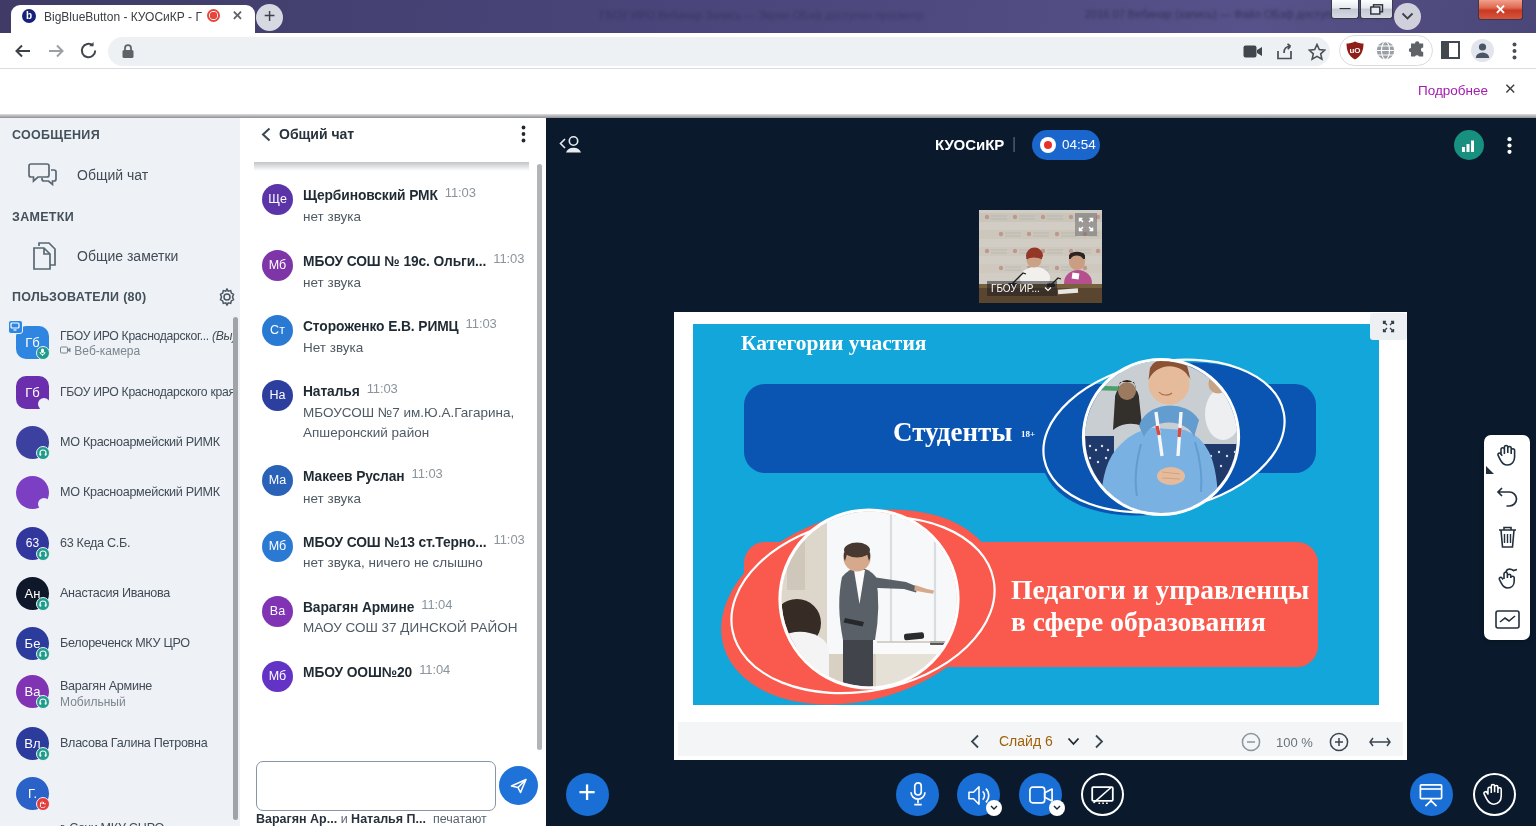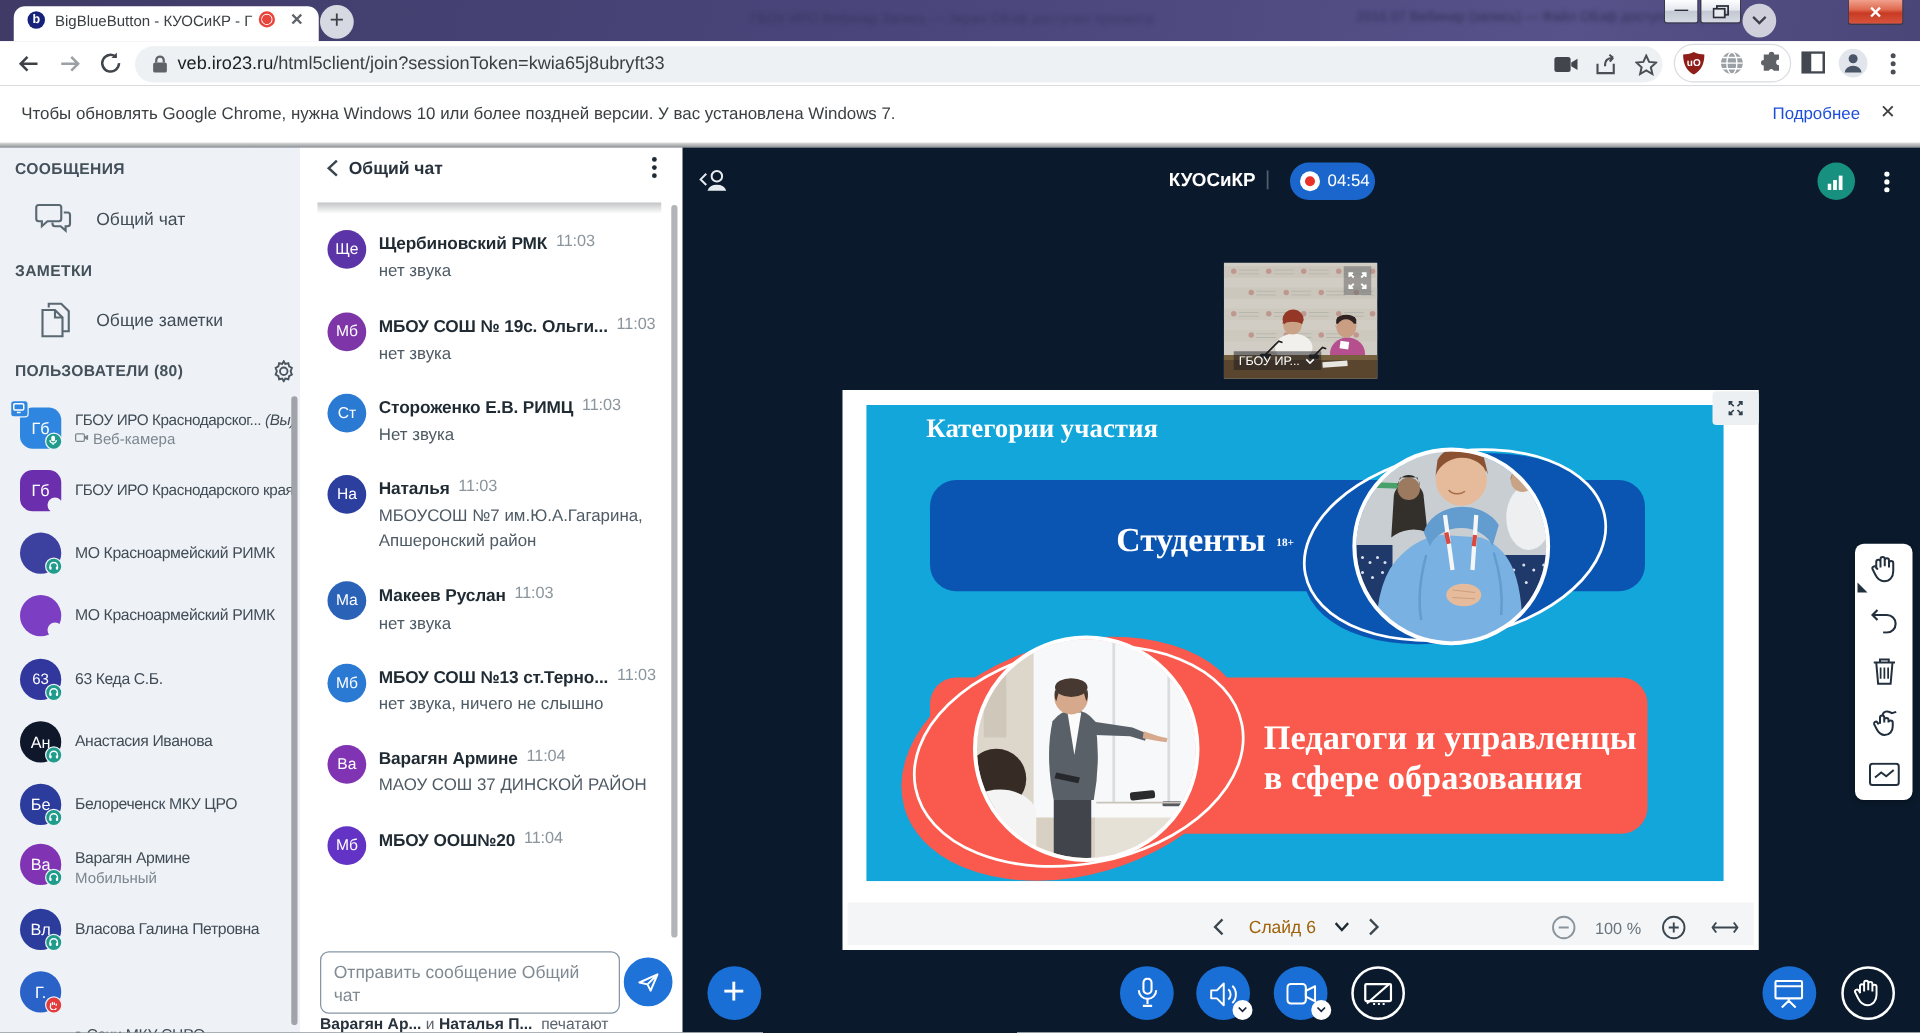--- a/index.html
+++ b/index.html
@@ -29,21 +29,21 @@
 .winbtn span{position:absolute;left:0;right:0;text-align:center;color:#fff;font-weight:bold;}
 
 #toolbar{position:absolute;left:0;top:33px;width:1536px;height:36px;background:#fff;border-bottom:1px solid #dadce0;}
 #omnibox{position:absolute;left:108px;top:4px;width:1222px;height:29px;border-radius:15px;background:#eef1f4;}
 #urltxt{position:absolute;left:34px;top:6px;font-size:14.5px;color:#202124;white-space:nowrap;}
 #urltxt .p{color:#3c4043;}
 #extpill{position:absolute;left:1339px;top:2px;width:94px;height:31px;border:1px solid #dadce0;border-radius:16px;background:#fff;}
 
 #notif{position:absolute;left:0;top:69px;width:1536px;height:45px;background:#fff;}
 #notif .msg{position:absolute;left:17px;top:14px;font-size:13.5px;color:#3c4043;}
-#notif .more{position:absolute;left:1418px;top:14px;font-size:13.5px;color:#1d4ed8;}
+#notif .more{position:absolute;left:1418px;top:14px;font-size:13.5px;color:#a21caf;}
 #notif .x{position:absolute;left:1504px;top:11px;font-size:15px;color:#3c4043;}
 #notifshadow{position:absolute;left:0;top:114px;width:1536px;height:4px;background:linear-gradient(180deg,#dcdddf,#8f9093);}
 
 #app{position:absolute;left:0;top:118px;width:1536px;height:708px;background:#0a1a2c;}
 #sidebar{position:absolute;left:0;top:0;width:240px;height:708px;background:#eef2f6;}
 #chat{position:absolute;left:240px;top:0;width:306px;height:708px;background:#fff;}
 .shead{font-size:12.5px;font-weight:bold;color:#44505a;letter-spacing:0.3px;}
 .sitem{font-size:14px;color:#414c56;}
 .uname{position:absolute;left:60px;font-size:12.6px;letter-spacing:-0.3px;color:#414c56;white-space:nowrap;}
 .usub{position:absolute;left:60px;font-size:12px;color:#7c868e;white-space:nowrap;}
@@ -97,21 +97,20 @@
       </svg>
  <svg class="abs" style="left:79px;top:8px;" width="19" height="19" viewBox="0 0 19 19">
         <path d="M16.2 9.5 a6.7 6.7 0 1 1 -2.2-4.9" fill="none" stroke="#41464c" stroke-width="2"></path>
         <path d="M14.5 1 v4.3 h-4.3z" fill="#41464c"></path>
       </svg>
  <div id="omnibox">
   <svg class="abs" style="left:13px;top:7px;" width="14" height="15" viewBox="0 0 14 15">
           <rect x="1.5" y="6" width="11" height="8" rx="1.5" fill="#5f6368"></rect>
           <path d="M4 6 V4.2 a3 3 0 0 1 6 0 V6" fill="none" stroke="#5f6368" stroke-width="1.8"></path>
         </svg>
-  <div id="urltxt">veb.iro23.ru<span class="p">/html5client/join?sessionToken=kwia65j8ubryft33</span></div>
   <svg class="abs" style="left:1135px;top:7px;" width="20" height="15" viewBox="0 0 20 15">
           <rect x="0.5" y="1.5" width="13" height="12" rx="2" fill="#41464d"></rect>
           <path d="M14 6 L19 3 V12 L14 9z" fill="#41464d"></path>
         </svg>
   <svg class="abs" style="left:1168px;top:6px;" width="20" height="18" viewBox="0 0 20 18">
           <path d="M2 8 V15.5 H15 V8" fill="none" stroke="#4a4f55" stroke-width="1.7"></path>
           <path d="M8 10 C8 5 10 3.5 14.5 3.2 M14.5 3.2 L11.5 0.8 M14.5 3.2 L11.8 6.2" fill="none" stroke="#4a4f55" stroke-width="1.7"></path>
         </svg>
   <svg class="abs" style="left:1200px;top:6px;" width="18" height="18" viewBox="0 0 18 18">
           <path d="M9 1.5 L11.3 6.5 L16.8 7.1 L12.7 10.8 L13.9 16.2 L9 13.4 L4.1 16.2 L5.3 10.8 L1.2 7.1 L6.7 6.5 Z" fill="none" stroke="#4a4f55" stroke-width="1.6"></path>
@@ -142,21 +141,20 @@
         <path d="M0.8 16 a6.7 5.5 0 0 1 13.4 0Z" fill="#4a5568"></path>
       </svg>
  <svg class="abs" style="left:1512px;top:9px;" width="5" height="18" viewBox="0 0 5 18">
         <circle cx="2.5" cy="2.5" r="2" fill="#4a4e55"></circle>
         <circle cx="2.5" cy="9" r="2" fill="#4a4e55"></circle>
         <circle cx="2.5" cy="15.5" r="2" fill="#4a4e55"></circle>
       </svg>
 </div>
 
 <div id="notif">
- <div class="msg">Чтобы обновлять Google Chrome, нужна Windows 10 или более поздней версии. У вас установлена Windows 7.</div>
  <div class="more">Подробнее</div>
  <div class="x">✕</div>
 </div>
 <div id="notifshadow"></div>
 <div id="app">
 
 <div id="sidebar">
  <div class="abs shead" style="left:12px;top:10px;">СООБЩЕНИЯ</div>
  <svg class="abs" style="left:28px;top:44px;" width="30" height="26" viewBox="0 0 30 26">
           <path d="M3 2 h16 a2 2 0 0 1 2 2 v9 a2 2 0 0 1 -2 2 h-9 l-4.5 4 v-4 H3 a2 2 0 0 1 -2-2 V4 a2 2 0 0 1 2-2Z" fill="none" stroke="#5a6872" stroke-width="1.7"></path>
@@ -292,21 +290,20 @@
  <div class="cbody" style="top:371px;">нет звука</div>
  <div class="cav" style="top:413px;background:#2a7ad4;">Мб</div>
  <div class="cname" style="top:414px;">МБОУ СОШ №13 ст.Терно...<span class="ctime">11:03</span></div>
  <div class="cbody" style="top:435px;">нет звука, ничего не слышно</div>
  <div class="cav" style="top:478px;background:#8034b4;">Ва</div>
  <div class="cname" style="top:479px;">Варагян Армине<span class="ctime">11:04</span></div>
  <div class="cbody" style="top:500px;">МАОУ СОШ 37 ДИНСКОЙ РАЙОН</div>
  <div class="cav" style="top:543px;background:#6233c4;">Мб</div>
  <div class="cname" style="top:544px;">МБОУ ООШ№20<span class="ctime">11:04</span></div>
  <div class="abs" style="left:16px;top:643px;width:240px;height:50px;border:1.5px solid #8696a4;border-radius:7px;"></div>
- <div class="abs" style="left:27px;top:650px;width:205px;font-size:14px;color:#808a92;line-height:19px;">Отправить сообщение Общий чат</div>
  <div class="abs" style="left:259px;top:648px;width:39px;height:39px;border-radius:50%;background:#1f73d8;"></div>
  <svg class="abs" style="left:270px;top:660px;" width="18" height="16" viewBox="0 0 18 16">
           <path d="M1.5 8 L16 1.5 L10.5 14.5 L8 9.5Z M8 9.5 L16 1.5" fill="none" stroke="#fff" stroke-width="1.6" stroke-linejoin="round"></path>
         </svg>
  <div class="abs" style="left:16px;top:694px;font-size:12.5px;color:#5a646e;white-space:nowrap;"><b style="color:#27323c;">Варагян Ар...</b> и <b style="color:#27323c;">Наталья П...</b>&nbsp; печатают</div>
  <div class="abs" style="left:297px;top:46px;width:5px;height:586px;border-radius:3px;background:#b2b5b8;"></div>
 </div>
 
 <div id="main" class="abs" style="left:546px;top:0;width:1100px;height:708px;">
  <svg class="abs" style="left:13px;top:17px;" width="24" height="19" viewBox="0 0 24 19">

